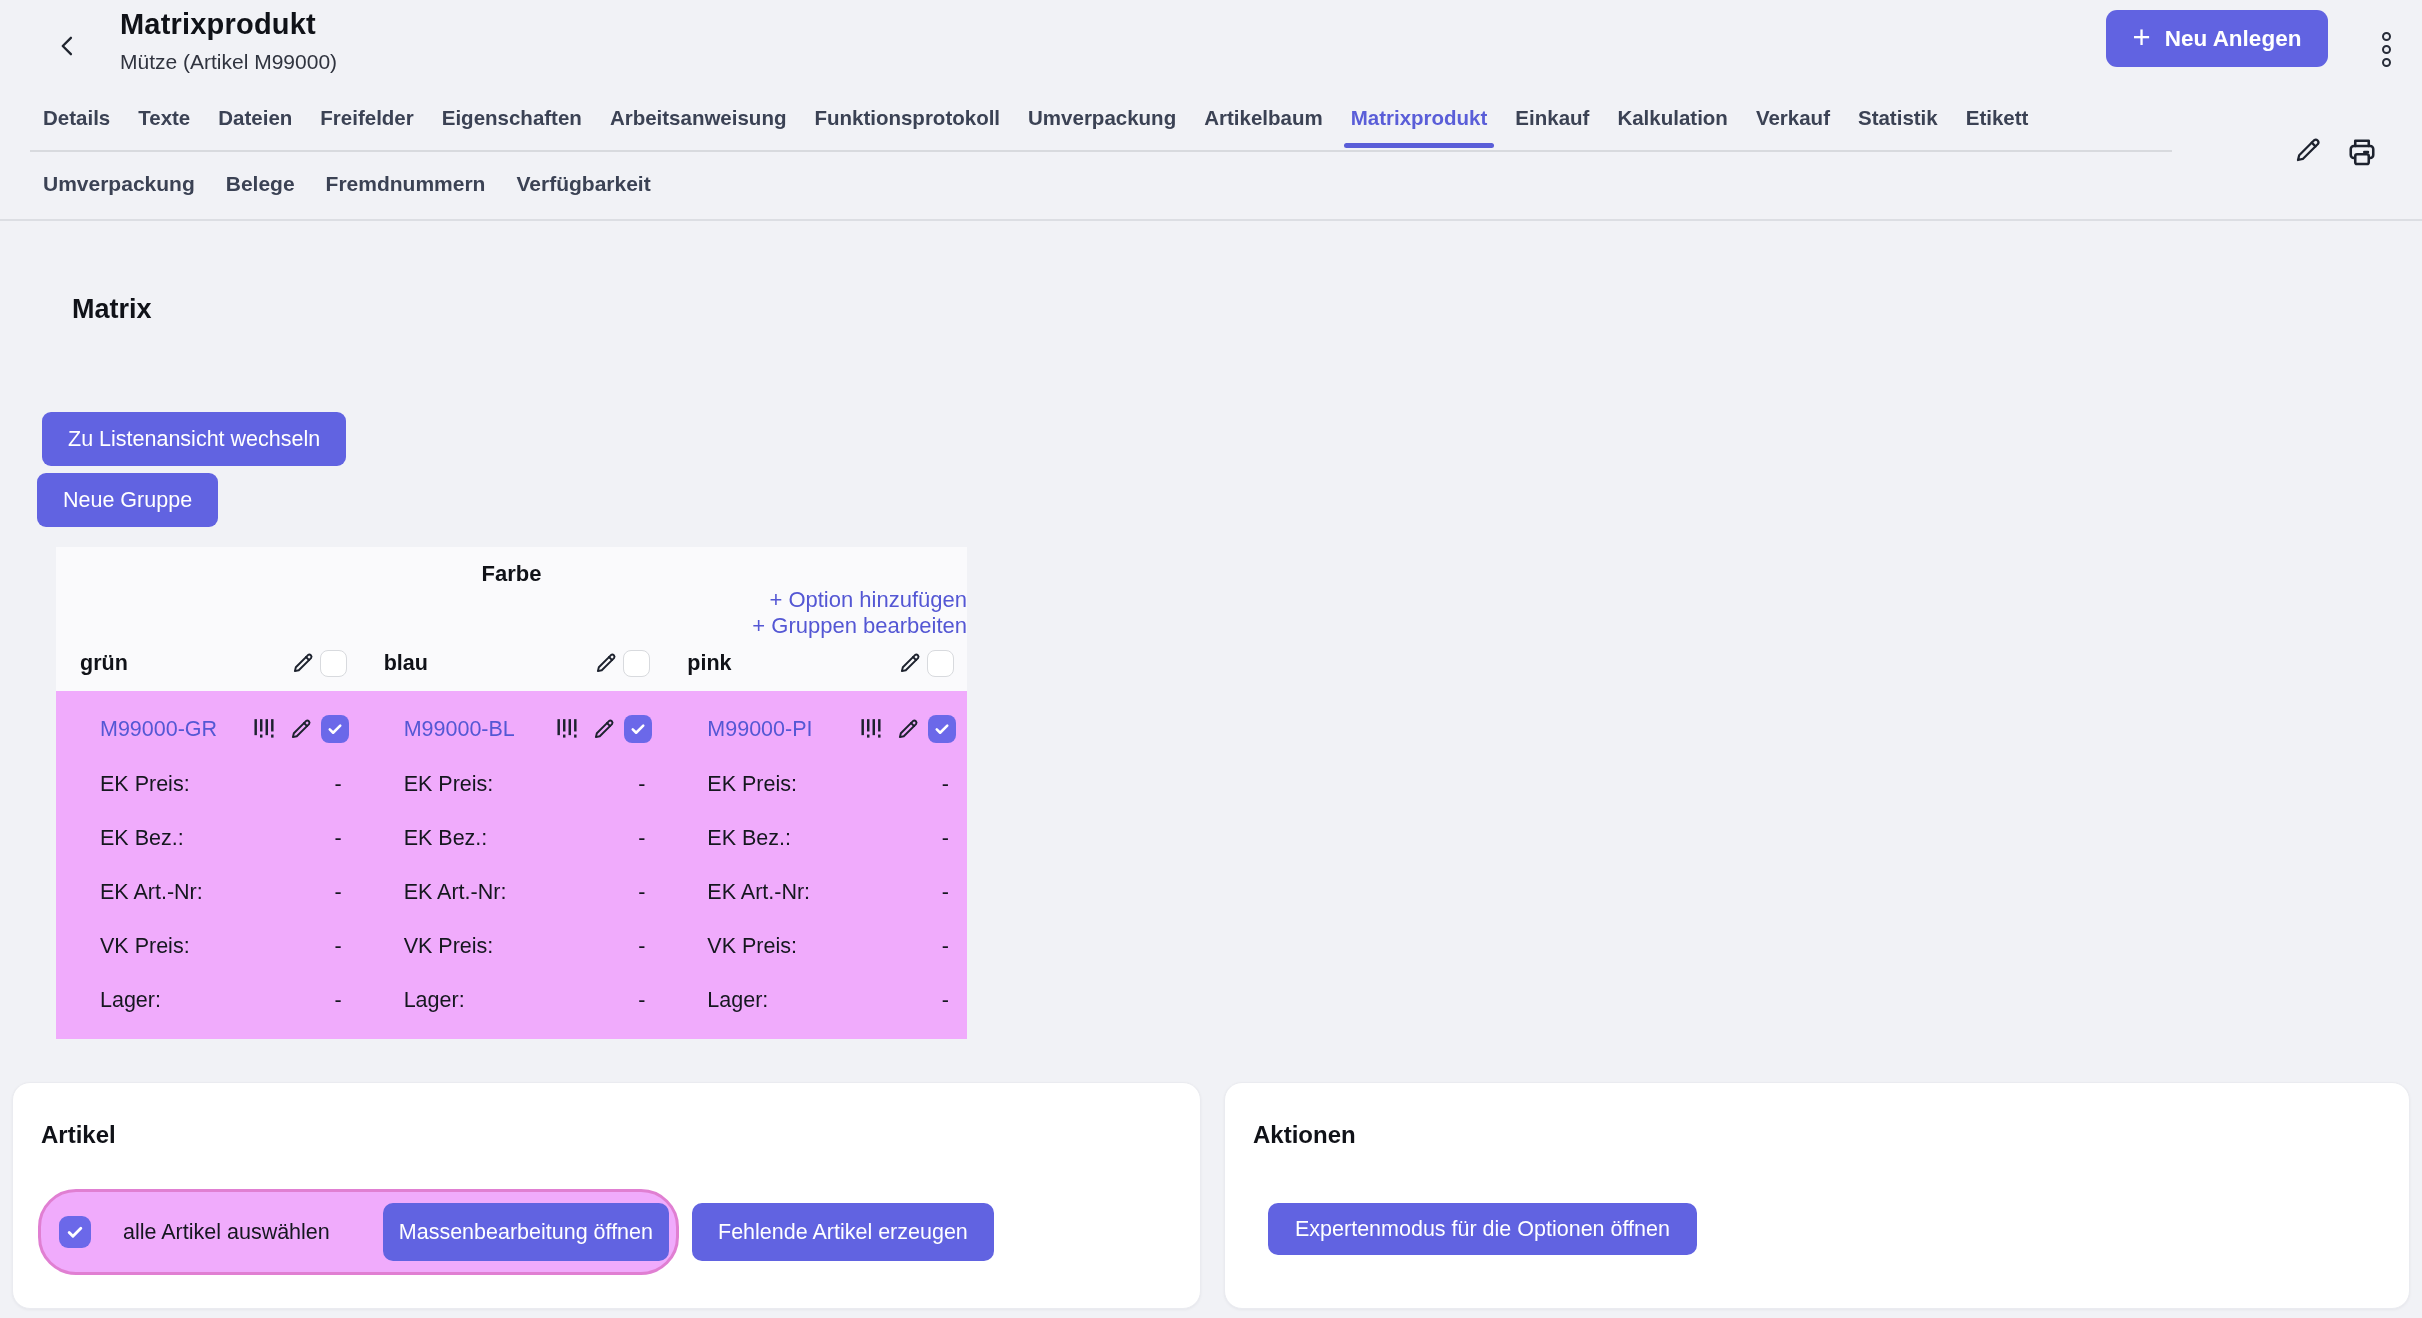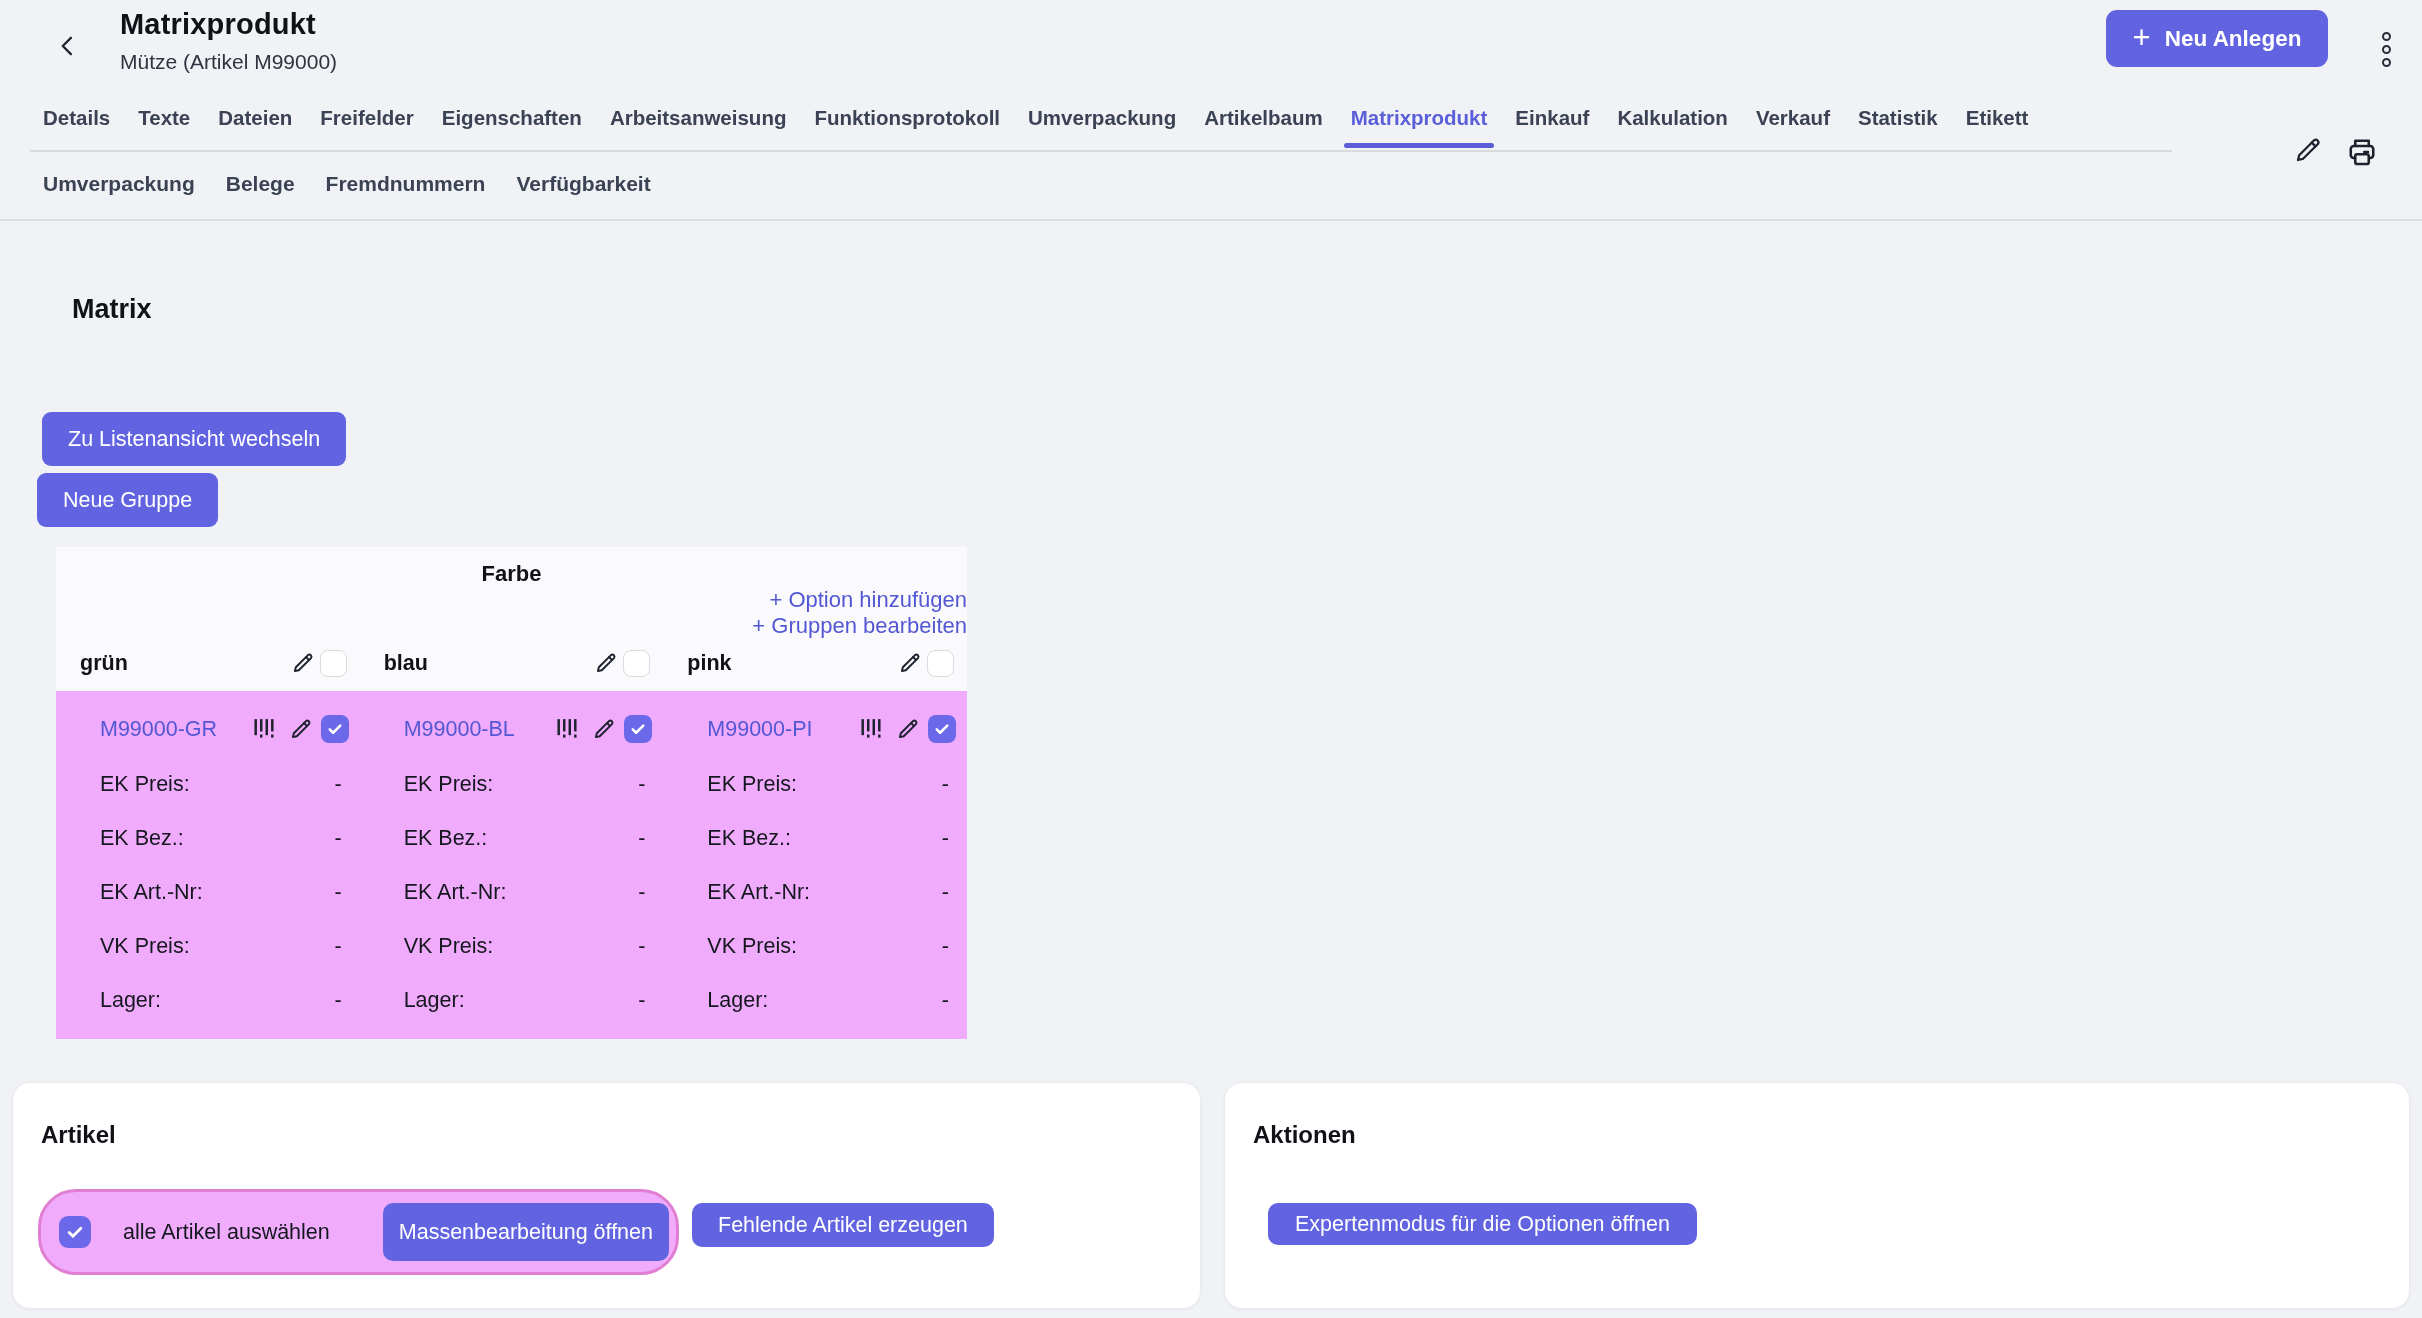--- a/index.html
+++ b/index.html
@@ -114,22 +114,22 @@
   .card-title { position: absolute; left: 28px; top: 38px; font-size: 24px; font-weight: 700; color: #101218; }
 
   .highlight {
     position: absolute; left: 25px; top: 106px; width: 641px; height: 86px;
     border: 3px solid #e07fd2; background: #f0abfc; border-radius: 38px;
     display: flex; align-items: center; padding: 0 7px 0 18px;
   }
   .highlight .cb { width: 32px; height: 32px; border-radius: 9px; }
   .select-all-label { margin-left: 32px; font-size: 21.5px; color: #15171f; }
   .bulk-btn { margin-left: auto; height: 58px; padding: 0 16px; font-size: 21.5px; border-radius: 10px; font-weight: 500; }
-  .missing-btn { position: absolute; left: 679px; top: 120px; height: 44px; padding: 0 26px; font-size: 21.5px; border-radius: 10px; font-weight: 500; }
-  .expert-btn { position: absolute; left: 43px; top: 120px; height: 42px; padding: 0 27px; font-size: 21.5px; border-radius: 10px; font-weight: 500; }
+  .missing-btn { position: absolute; left: 679px; top: 120px; height: 58px; padding: 0 26px; font-size: 21.5px; border-radius: 10px; font-weight: 500; }
+  .expert-btn { position: absolute; left: 43px; top: 120px; height: 52px; padding: 0 27px; font-size: 21.5px; border-radius: 10px; font-weight: 500; }
 
   svg { display: block; }
 </style>
 </head>
 <body>
 
 <button class="back-btn">
   <span>
     <svg width="28" height="28" viewBox="0 0 24 24" fill="none" stroke="currentColor" stroke-width="2" stroke-linecap="round" stroke-linejoin="round">
         <path d="M14.5 5l-7 7 7 7"></path>

